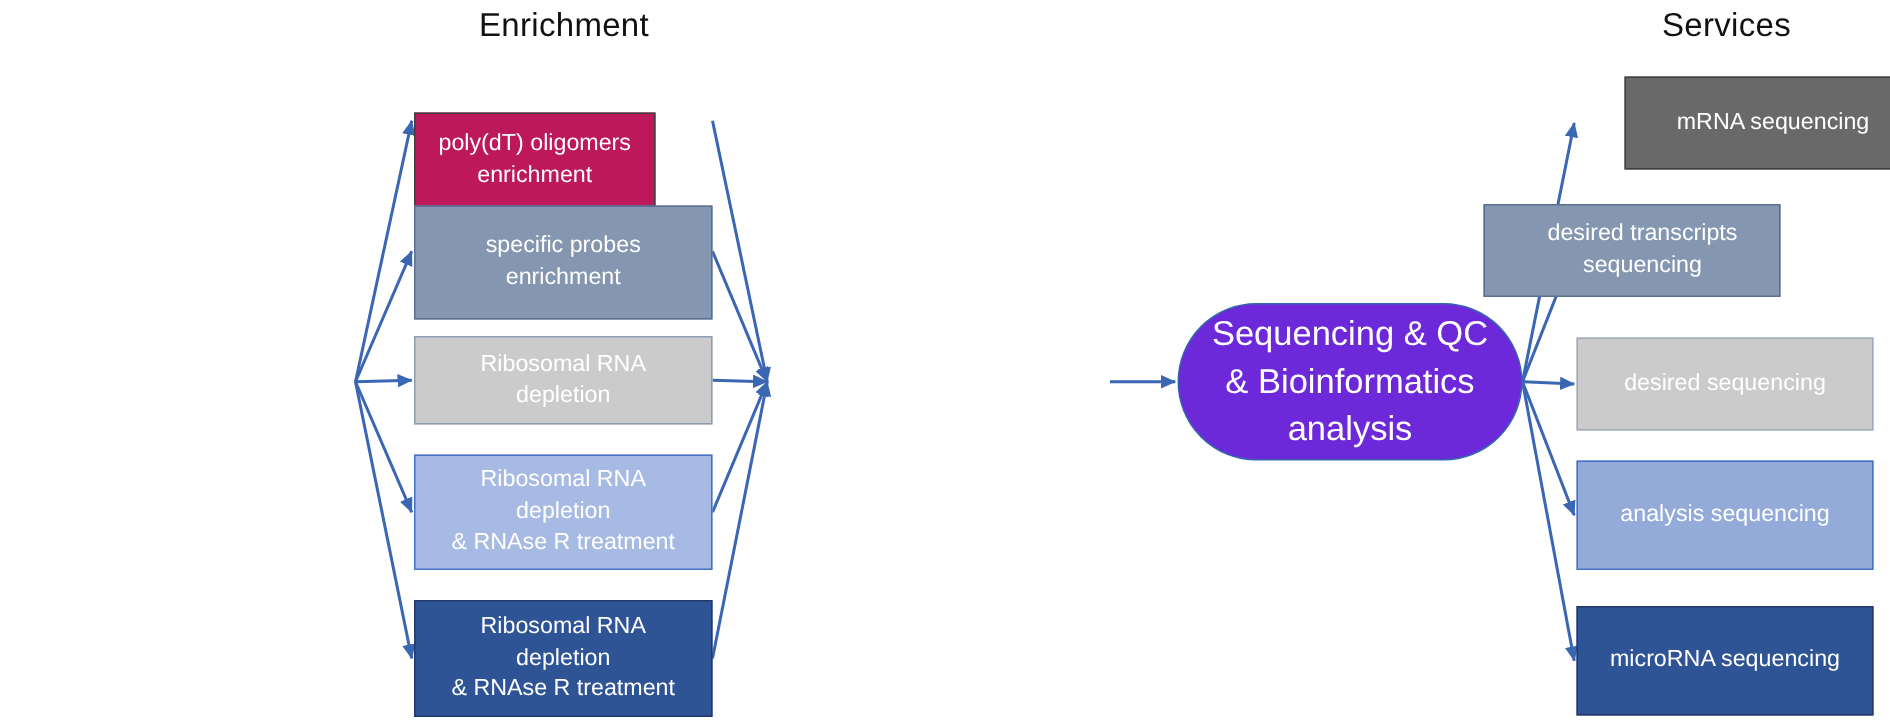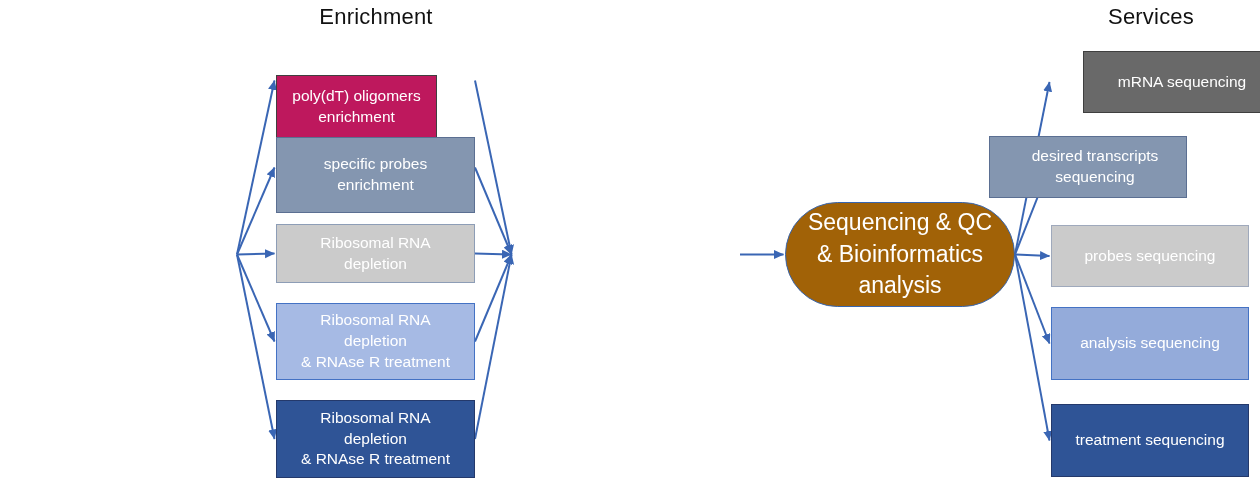--- a/index.html
+++ b/index.html
@@ -73,37 +73,37 @@
       <line x1="1015" y1="254.5" x2="1049.5" y2="82" stroke="#3a66b4" stroke-width="2" marker-end="url(#ah)"></line>
       <line x1="1015" y1="254.5" x2="1049.5" y2="167" stroke="#3a66b4" stroke-width="2" marker-end="url(#ah)"></line>
       <line x1="1015" y1="254.5" x2="1049.5" y2="256" stroke="#3a66b4" stroke-width="2" marker-end="url(#ah)"></line>
       <line x1="1015" y1="254.5" x2="1049.5" y2="343.5" stroke="#3a66b4" stroke-width="2" marker-end="url(#ah)"></line>
       <line x1="1015" y1="254.5" x2="1049.5" y2="440.5" stroke="#3a66b4" stroke-width="2" marker-end="url(#ah)"></line>
     </svg>
 
   <div class="col-heading" style="left:256px; top:4px; width:240px;">Enrichment</div>
   <div class="col-heading" style="left:1031px; top:4px; width:240px;">Services</div>
 
-  <div class="node pill" style="left: 785px; top: 202px; width: 230px; height: 105px; background-color: #a16207; border-color: rgb(54, 101, 176);">Sequencing &amp; QC
+  <div class="node pill" style="left: 785px; top: 202px; width: 230px; height: 105px; background-color: #6d28d9; border-color: rgb(54, 101, 176);">Sequencing &amp; QC
 &amp; Bioinformatics
 analysis</div>
 
   <div class="node box" style="left: 276px; top: 49px; width: 161px; height: 63px; background-color: #be185d; border-color: rgb(63, 63, 63); margin-top: 26px;">poly(dT) oligomers
 enrichment</div>
   <div class="node box" style="left: 276px; top: 137px; width: 199px; height: 76px; background-color: rgb(132, 150, 176); border-color: rgb(91, 111, 146);">specific probes
 enrichment</div>
   <div class="node box" style="left: 276px; top: 224px; width: 199px; height: 59px; background-color: rgb(203, 203, 203); border-color: rgb(141, 157, 182);">Ribosomal RNA
 depletion</div>
   <div class="node box" style="left: 276px; top: 303px; width: 199px; height: 77px; background-color: rgb(166, 186, 228); border-color: rgb(68, 114, 196);">Ribosomal RNA
 depletion
 &amp; RNAse R treatment</div>
   <div class="node box" style="left: 276px; top: 400px; width: 199px; height: 78px; background-color: rgb(47, 84, 150); border-color: rgb(36, 57, 107);">Ribosomal RNA
 depletion
 &amp; RNAse R treatment</div>
 
   <div class="node box" style="left: 1051px; top: 51px; width: 198px; height: 62px; background-color: rgb(105, 105, 105); border-color: rgb(63, 63, 63); margin-left: 32px;">mRNA sequencing</div>
   <div class="node box" style="left: 989px; top: 136px; width: 198px; height: 62px; background-color: rgb(132, 150, 176); border-color: rgb(91, 111, 146); padding-left: 20px;">desired transcripts
 sequencing</div>
-  <div class="node box" style="left: 1051px; top: 225px; width: 198px; height: 62px; background-color: rgb(203, 203, 203); border-color: rgb(159, 169, 188);">probes sequencing</div>
+  <div class="node box" style="left: 1051px; top: 225px; width: 198px; height: 62px; background-color: rgb(203, 203, 203); border-color: rgb(159, 169, 188);">desired sequencing</div>
   <div class="node box" style="left: 1051px; top: 307px; width: 198px; height: 73px; background-color: rgb(148, 171, 218); border-color: rgb(68, 114, 196);">analysis sequencing</div>
-  <div class="node box" style="left: 1051px; top: 404px; width: 198px; height: 73px; background-color: rgb(47, 84, 150); border-color: rgb(36, 57, 107);">treatment sequencing</div>
+  <div class="node box" style="left: 1051px; top: 404px; width: 198px; height: 73px; background-color: rgb(47, 84, 150); border-color: rgb(36, 57, 107);">microRNA sequencing</div>
 
 </div>
 
 </body></html>

